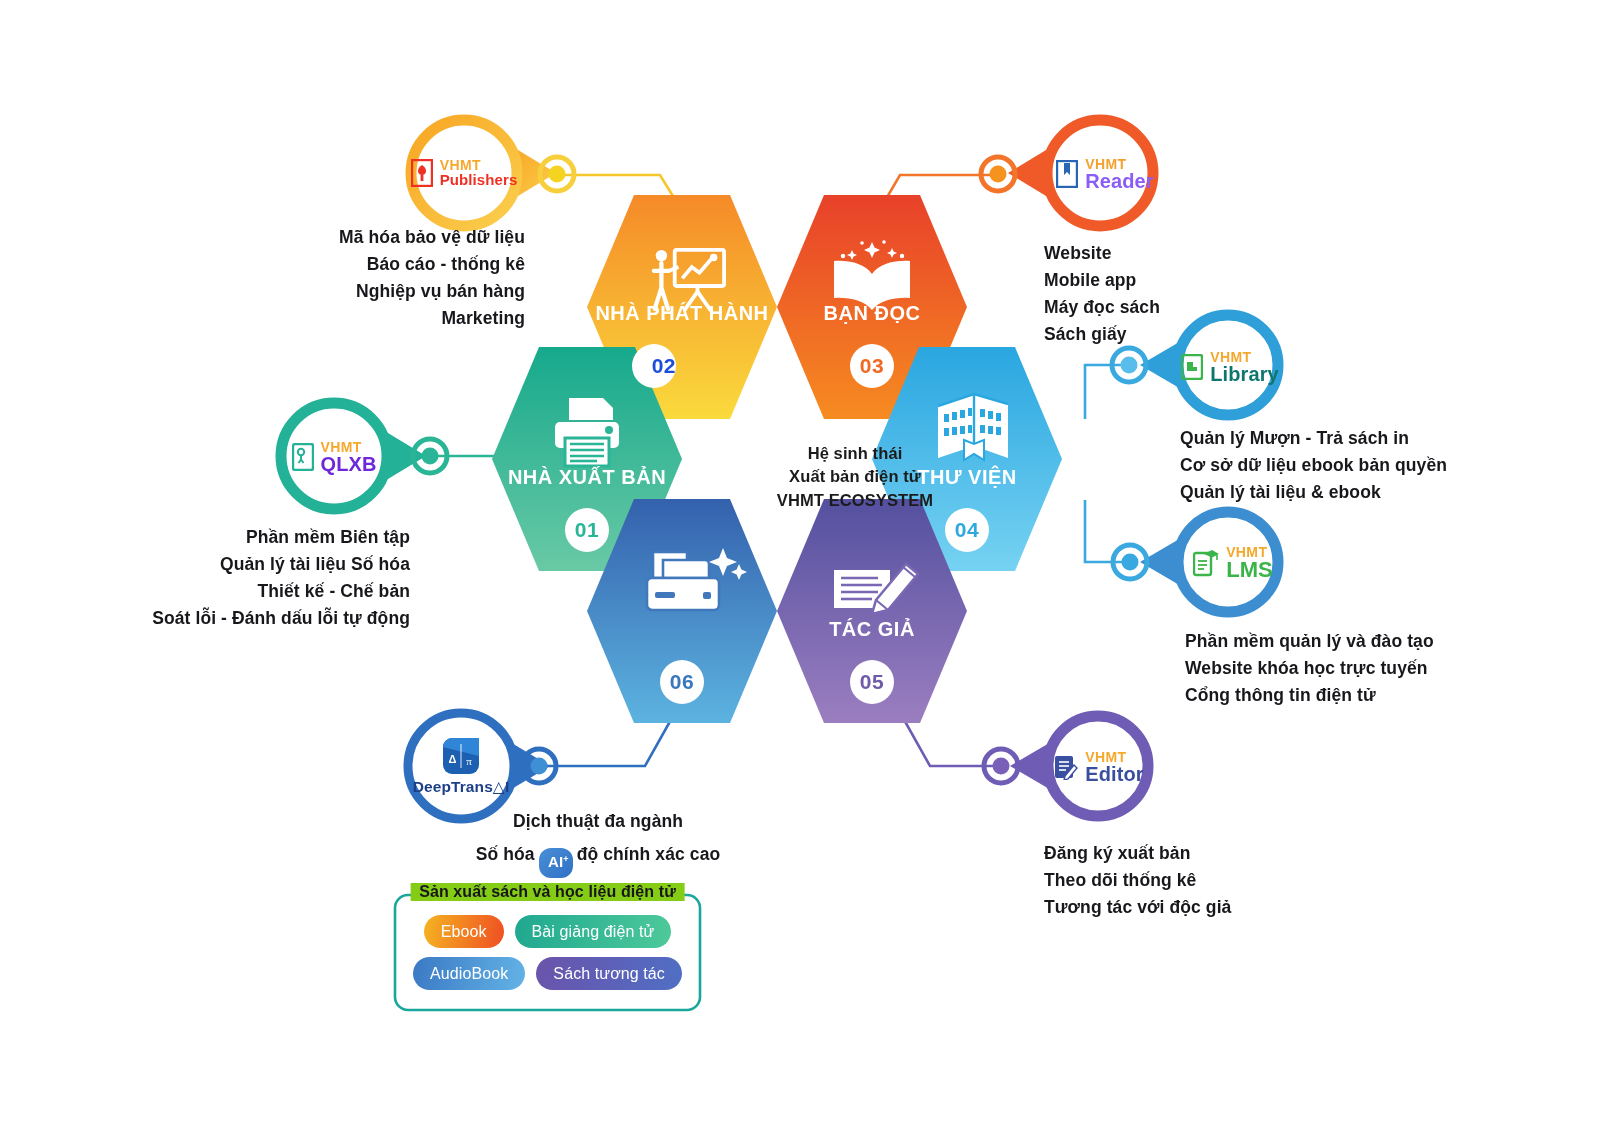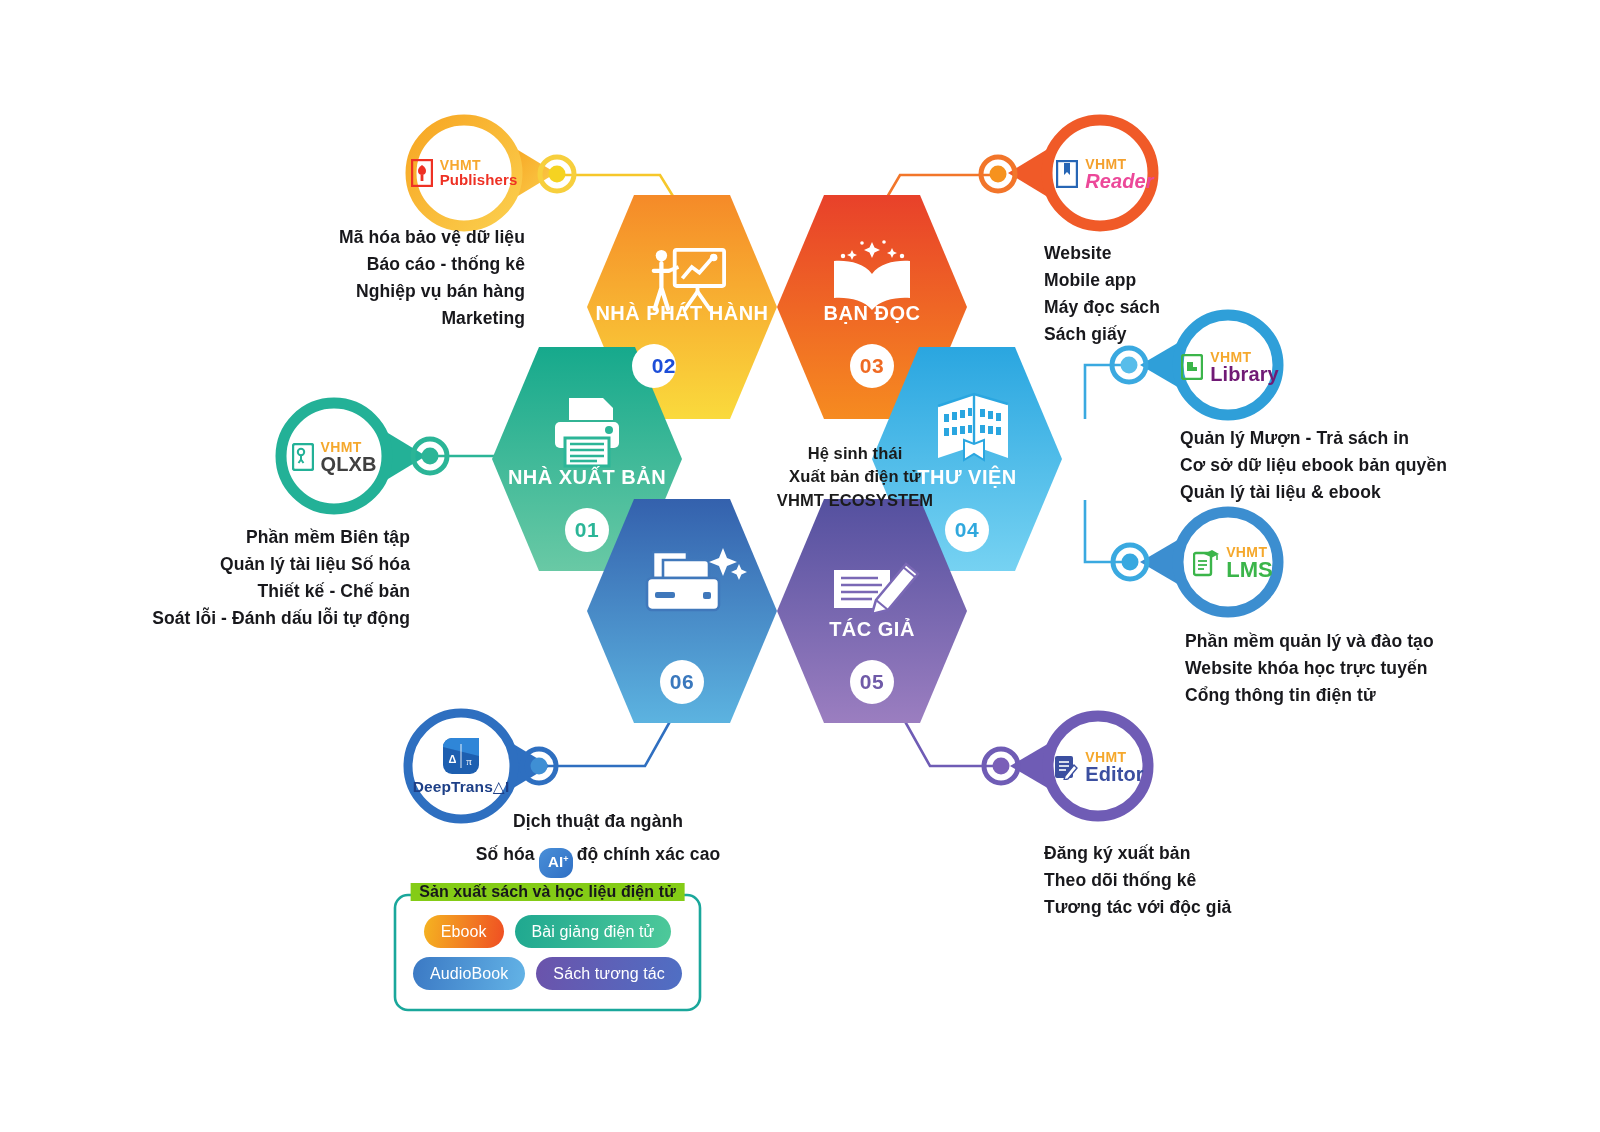--- a/index.html
+++ b/index.html
@@ -350,48 +350,48 @@
   </div>
 
   <div class="puck" style="left:1046px;top:146px;width:118px;height:56px;">
     <div class="puckinner">
       <svg class="lg-ico" width="22" height="28" viewBox="0 0 22 28">
         <rect x="1" y="1" width="20" height="26" fill="none" stroke="#2766b5" stroke-width="2.4"></rect>
         <path d="M8 3 h6 v12 l-3 -3 -3 3z" fill="#2766b5"></path>
       </svg>
       <div class="lg-tx">
         <div class="lg-top" style="color:#f4a02c;">VHMT</div>
-        <div class="lg-bot" style="color:#ec4899;font-style:italic;">Reader</div>
+        <div class="lg-bot" style="color:#8b5cf6;">Reader</div>
       </div>
     </div>
   </div>
 
   <div class="puck" style="left:278px;top:430px;width:112px;height:54px;">
     <div class="puckinner">
       <svg class="lg-ico" width="22" height="28" viewBox="0 0 22 28">
         <rect x="1" y="1" width="20" height="26" rx="2" fill="none" stroke="#23b197" stroke-width="2.4"></rect>
         <circle cx="9" cy="9" r="3.2" fill="none" stroke="#23b197" stroke-width="2"></circle>
         <path d="M9 12.5 v4 M9 16.5 l-2.5 3.5 M9 16.5 l2.5 3.5" stroke="#23b197" stroke-width="2" fill="none"></path>
       </svg>
       <div class="lg-tx">
         <div class="lg-top" style="color:#f5a82c;">VHMT</div>
-        <div class="lg-bot" style="color:#404040;">QLXB</div>
+        <div class="lg-bot" style="color:#6d28d9;">QLXB</div>
       </div>
     </div>
   </div>
 
   <div class="puck" style="left:1174px;top:342px;width:112px;height:50px;">
     <div class="puckinner">
       <svg class="lg-ico" width="22" height="26" viewBox="0 0 22 26">
         <rect x="1" y="1" width="20" height="24" rx="2" fill="none" stroke="#3bb54a" stroke-width="2.4"></rect>
         <path d="M6 17 L6 8 L12 8 L12 13 L16 13 L16 17 Z" fill="#3bb54a"></path>
       </svg>
       <div class="lg-tx">
         <div class="lg-top" style="color:#f5a82c;">VHMT</div>
-        <div class="lg-bot" style="color:#701a75;">Library</div>
+        <div class="lg-bot" style="color:#0f766e;">Library</div>
       </div>
     </div>
   </div>
 
   <div class="puck" style="left:1184px;top:538px;width:98px;height:50px;">
     <div class="puckinner">
       <svg class="lg-ico" width="26" height="28" viewBox="0 0 26 28">
         <rect x="1" y="4" width="17" height="22" rx="2" fill="none" stroke="#3bb54a" stroke-width="2.4"></rect>
         <g stroke="#3bb54a" stroke-width="1.8">
           <line x1="5" y1="12" x2="14" y2="12"></line>

